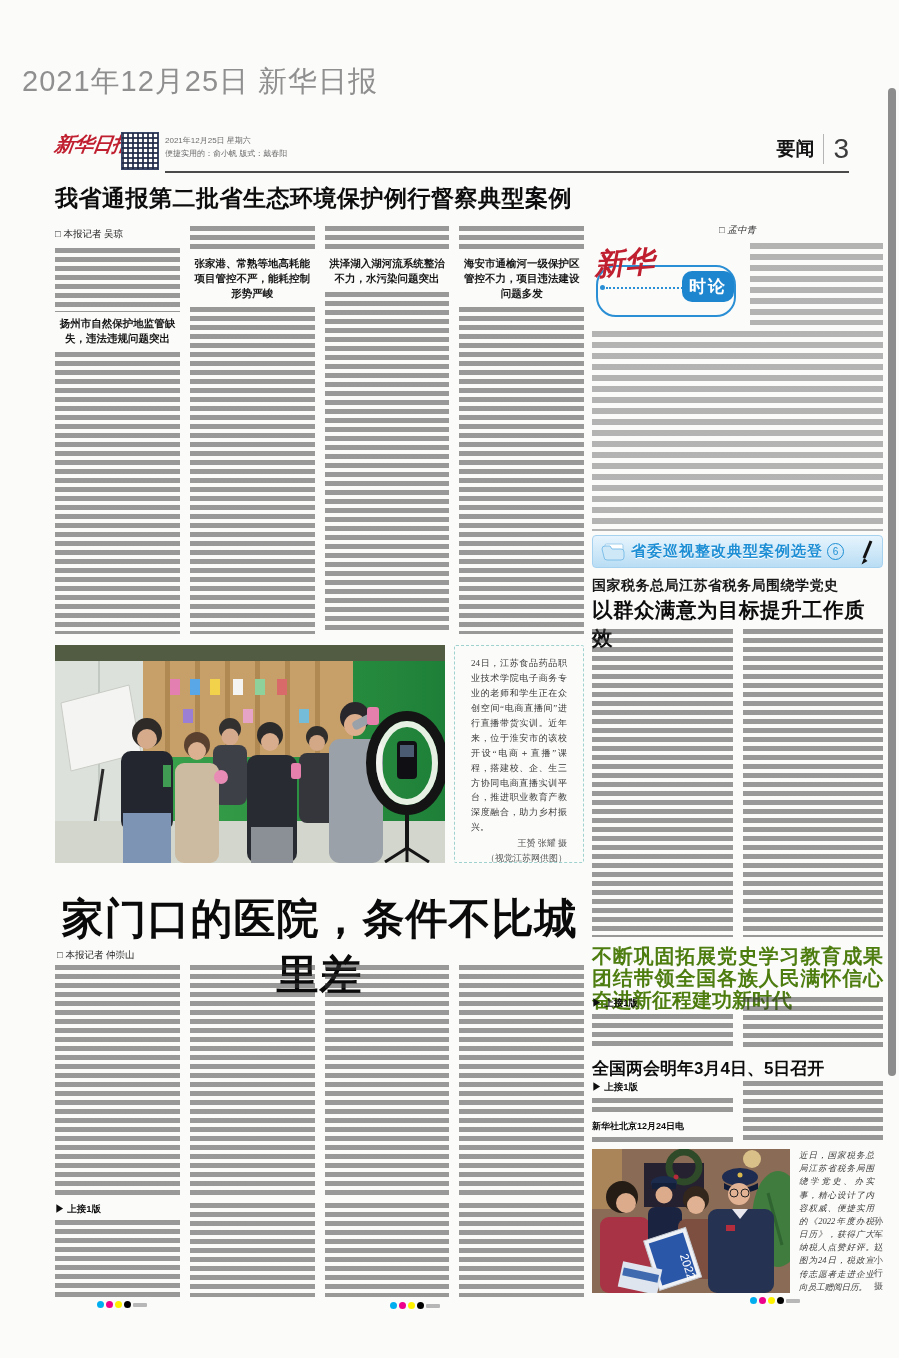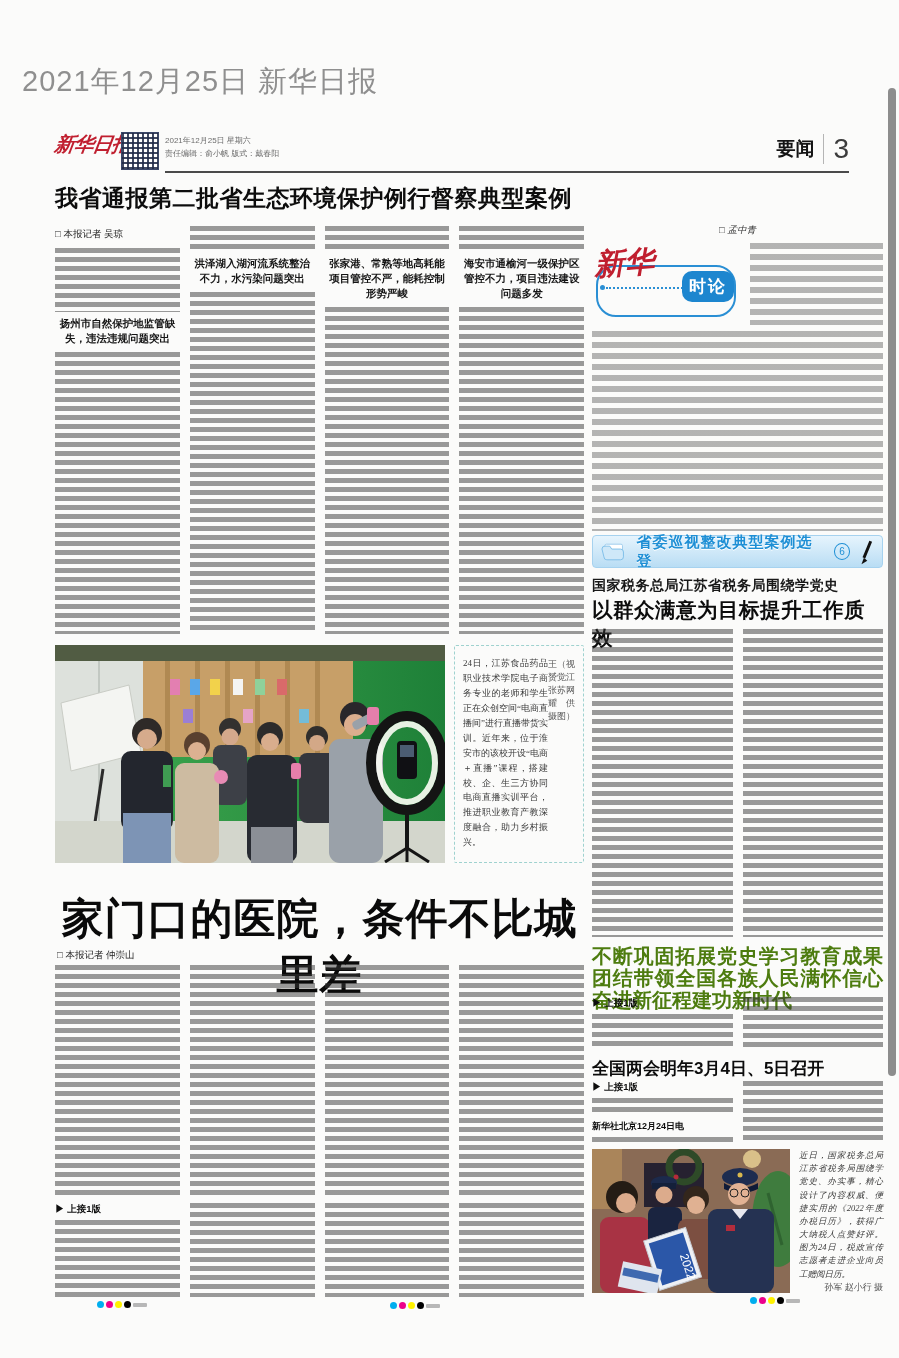--- a/index.html
+++ b/index.html
@@ -42,21 +42,21 @@
   .leadin{font-weight:700;font-size:9.5px;color:#0e0e0e;margin-bottom:4px;}
   .dateline{font-weight:700;font-size:9px;color:#0e0e0e;margin:4px 0;}
 
   
   .lead-art{left:0;top:58px;width:529px;}
   .lead-headline{font-size:23px;font-weight:800;letter-spacing:.5px;white-space:nowrap;color:#0d0d0d;}
   .lead-cols{margin-top:12px;height:408px;}
 
   
   .photo-block{left:0;top:520px;width:529px;height:218px;display:flex;gap:9px;}
-  .cap-box{flex:1;border:1px dashed #9fd2cf;border-radius:2px;padding:10px 8px 6px;display:flex;flex-direction:row;}
+  .cap-box{flex:1;border:1px dashed #9fd2cf;border-radius:2px;padding:10px 16px 6px;display:flex;flex-direction:column;}
   .cap{font-family:"Liberation Serif",serif;font-size:9px;line-height:1.66;color:#3a3a3a;text-align:justify;}
   .cap-credit{font-family:"Liberation Serif",serif;font-size:9px;color:#555;text-align:right;margin-top:2px;}
 
   
   .med-kicker{left:2px;top:746px;font-family:"Liberation Serif",serif;font-weight:700;font-size:16px;color:#141414;}
   .med-headline{left:0;top:766px;width:529px;text-align:center;font-size:42px;font-weight:900;letter-spacing:1px;color:#0a0a0a;}
   .med-byline{left:2px;top:822px;}
   .med-cols{left:0;top:840px;width:529px;height:230px;}
   .cont-cols{left:0;top:1078px;width:529px;height:94px;}
 
@@ -72,21 +72,21 @@
   .shilun-frame{position:absolute;left:4px;top:22px;width:136px;height:48px;border:2px solid #2a8fd4;border-radius:20px;}
   .shilun-dots{position:absolute;left:14px;top:44px;width:80px;border-top:2px dotted #2a8fd4;}
   .shilun-dot{position:absolute;width:5px;height:5px;border-radius:50%;background:#2a8fd4;}
   .script-red{font-family:"Liberation Serif",serif;font-style:italic;font-weight:700;color:#c01f2f;}
   .shilun-xh{position:absolute;left:2px;top:0;font-size:30px;transform:rotate(-4deg);}
   .shilun-badge{position:absolute;right:8px;top:28px;background:#1d86cf;color:#fff;font-weight:700;font-size:17px;
                 padding:4px 7px;border-radius:10px;letter-spacing:2px;}
 
   
   .banner{top:410px;width:291px;height:33px;background:linear-gradient(180deg,#e6f4fd,#b9ddf4);
-          border:1px solid #a6d2ef;border-radius:4px;display:flex;align-items:center;padding:0 8px;gap:10px;box-sizing:border-box;}
+          border:1px solid #a6d2ef;border-radius:4px;display:flex;align-items:center;padding:0 8px;gap:4px;box-sizing:border-box;}
   .banner-title{color:#1e8fd5;font-weight:800;font-size:15px;letter-spacing:1px;
                 font-family:"Liberation Serif",serif;text-shadow:0 1px 0 #ffffff;}
   .circle-num{width:15px;height:15px;line-height:15px;border:1px solid #1e8fd5;border-radius:50%;
               text-align:center;font-size:10px;color:#1e8fd5;}
   .i-kicker{top:452px;font-family:"Liberation Serif",serif;font-weight:700;font-size:14px;color:#191919;letter-spacing:.5px;}
   .i-headline{top:471px;width:291px;font-size:20.5px;font-weight:800;letter-spacing:.5px;color:#0c0c0c;}
   .i-cols{top:504px;width:291px;height:308px;}
 
   .p-headline{top:820px;width:291px;font-size:20px;font-weight:800;line-height:22px;text-align:justify;color:#4d7c0f;}
   .p-cols{top:872px;width:291px;height:50px;}
@@ -108,46 +108,46 @@
 
   <div class="abs app-title">2021年12月25日 新华日报</div>
   <div class="abs scrollbar"></div>
 
   <div class="abs page">
 
     <div class="abs mast-logo script-red">新华日报</div>
     <div class="abs qr"></div>
     <div class="abs mast-dates">
       <div>2021年12月25日 星期六</div>
-      <div>责任编辑：俞小帆 版式：戴春阳</div>
+      <div>便捷实用的：俞小帆 版式：戴春阳</div>
     </div>
     <div class="abs mast-rule"></div>
     <div class="abs section-box">
       <span class="section-name">要闻</span>
       <span class="section-divider"></span>
       <span class="page-num">3</span>
     </div>
 
     <div class="abs lead-art">
       <div class="lead-headline">我省通报第二批省生态环境保护例行督察典型案例</div>
       <div class="cols lead-cols">
         <div class="col">
           <div class="byline">□ 本报记者 吴琼</div>
           <div class="sim" style="height:64px"></div>
           <div class="xhead">扬州市自然保护地监管缺失，违法违规问题突出</div>
           <div class="sim grow"></div>
         </div>
         <div class="col">
           <div class="sim" style="height:26px"></div>
-          <div class="xhead">洪泽湖入湖河流系统整治不力，水污染问题突出</div>
+          <div class="xhead">张家港、常熟等地高耗能项目管控不严，能耗控制形势严峻</div>
           <div class="sim grow"></div>
         </div>
         <div class="col">
           <div class="sim" style="height:26px"></div>
-          <div class="xhead">张家港、常熟等地高耗能项目管控不严，能耗控制形势严峻</div>
+          <div class="xhead">洪泽湖入湖河流系统整治不力，水污染问题突出</div>
           <div class="sim grow"></div>
         </div>
         <div class="col">
           <div class="sim" style="height:26px"></div>
           <div class="xhead">海安市通榆河一级保护区管控不力，项目违法建设问题多发</div>
           <div class="sim grow"></div>
         </div>
       </div>
     </div>
 
@@ -356,21 +356,21 @@
         <polygon points="140,60 148,70 156,60" fill="#e8e8ee"></polygon>
         <rect x="134" y="76" width="9" height="6" fill="#b32d3c"></rect>
         <g transform="rotate(-18 80 108)">
           <rect x="58" y="84" width="44" height="52" fill="#eef1f5" stroke="#c8cdd4"></rect>
           <rect x="62" y="88" width="36" height="44" fill="#2b57a8"></rect>
           <text x="96" y="106" font-size="12" fill="#ffffff" text-anchor="middle" transform="rotate(90 84 110)" font-family="Liberation Sans, sans-serif">2022</text>
         </g>
         <rect x="28" y="116" width="40" height="26" fill="#dfe5ee" transform="rotate(12 48 129)"></rect>
         <rect x="30" y="122" width="36" height="8" fill="#3f6ab0" transform="rotate(12 48 129)"></rect>
       </svg>
-      <div style="flex:1;display:flex;flex-direction:column;">
+      <div style="flex:1;display:flex;flex-direction:row;">
         <div class="cap2">近日，国家税务总局江苏省税务局围绕学党史、办实事，精心设计了内容权威、便捷实用的《2022年度办税日历》，获得广大纳税人点赞好评。图为24日，税政宣传志愿者走进企业向员工赠阅日历。</div>
         <div class="cap-credit" style="margin-top:auto">孙军 赵小行 摄</div>
       </div>
     </div>
 
     <div class="abs cmyk" style="left:42px;top:1176px;">
       <i style="background:#00aeef"></i>
         <i style="background:#ec008c"></i>
         <i style="background:#fff200"></i>
         <i style="background:#000"></i>

